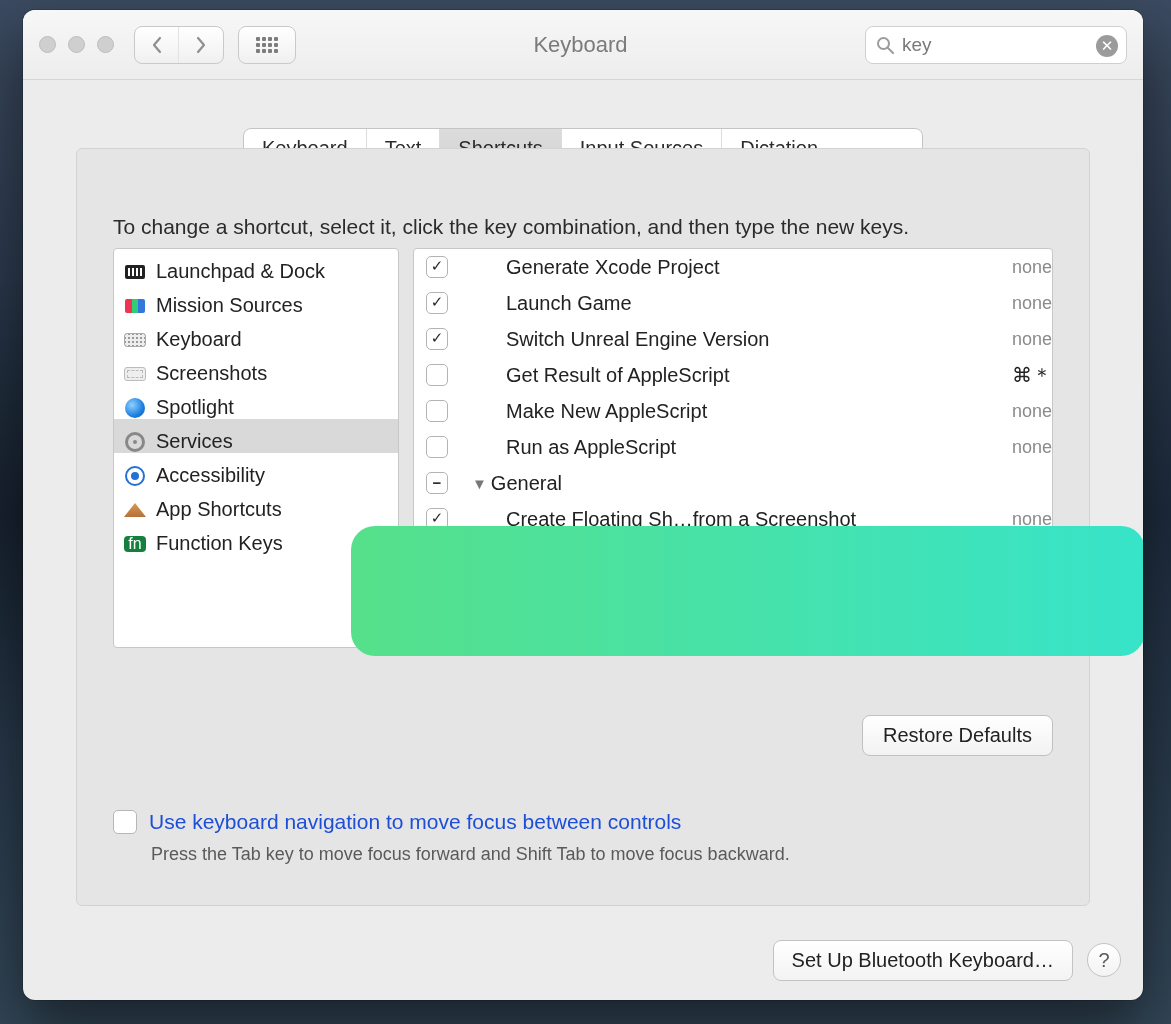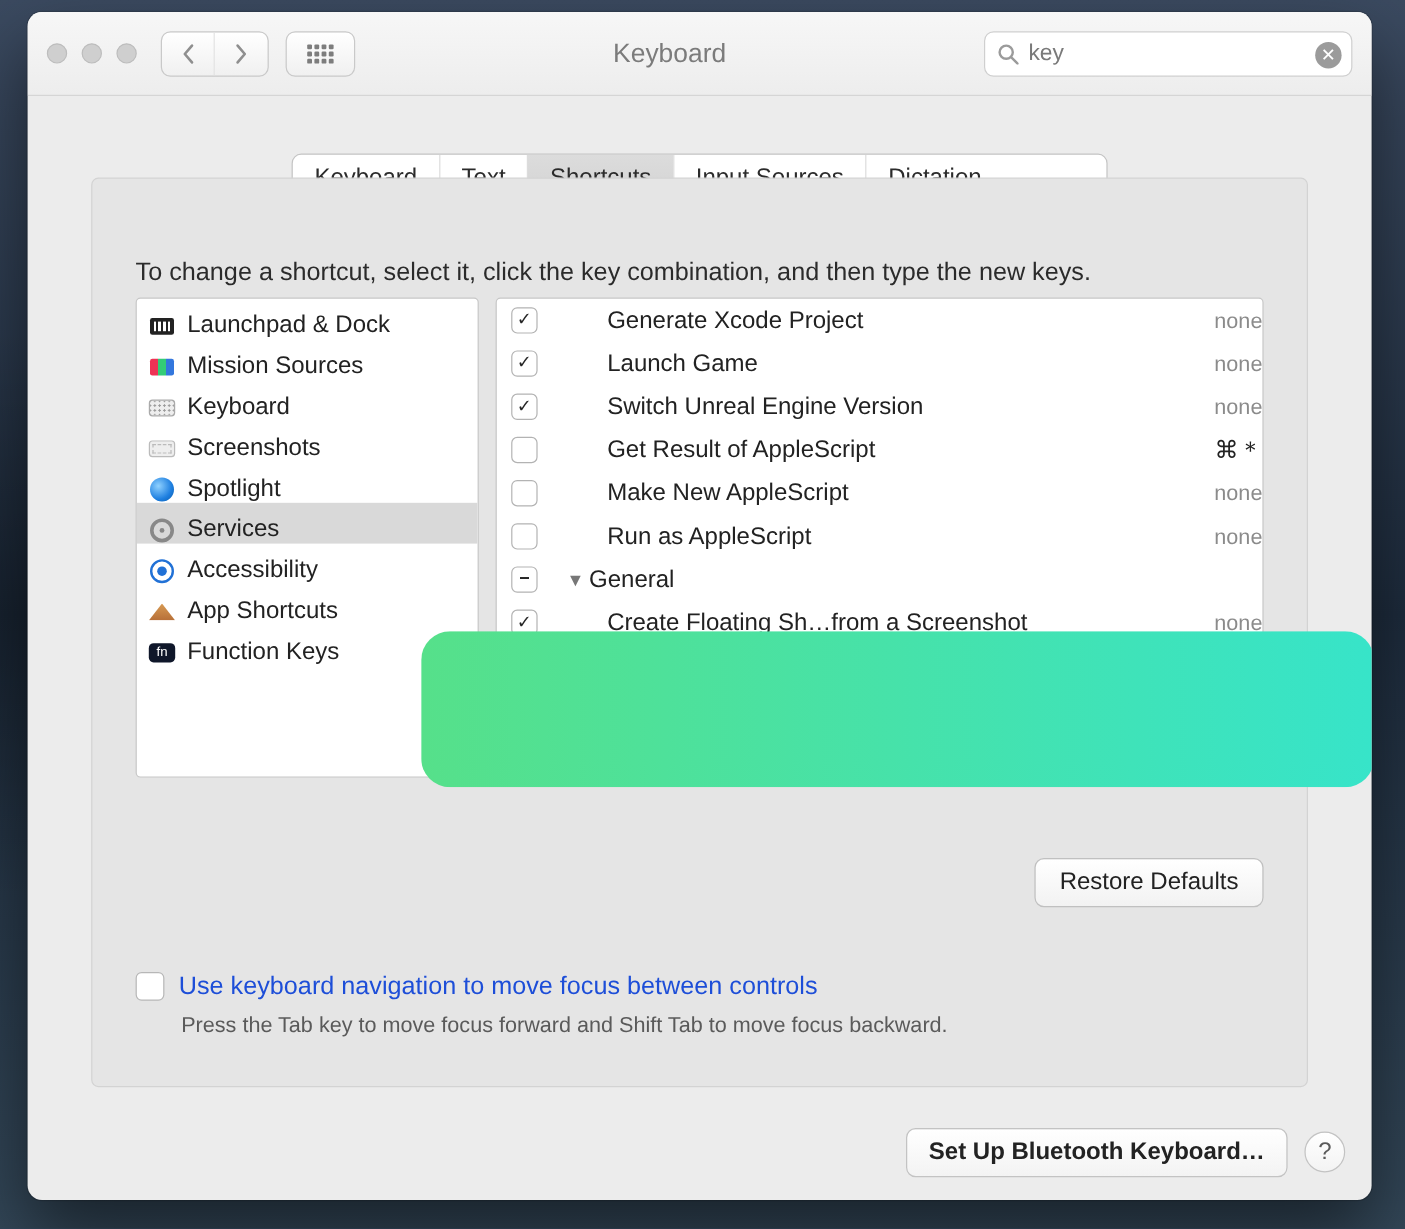--- a/index.html
+++ b/index.html
@@ -52,21 +52,21 @@
   .gridbtn { width:58px; justify-content:center; align-items:center; color:#7a7a7a; }
   .grid9 { width:22px; height:16px; display:grid; grid-template-columns:repeat(4,1fr); grid-template-rows:repeat(3,1fr); gap:2px;}
   .grid9 i { background:#7d7d7d; border-radius:1px; display:block;}
 
   .win-title {
     flex:1; text-align:center; font-size:22px; color:#7b7b7b; font-weight:500;
     user-select:none;
   }
 
   .searchwrap {
-    position:relative; width:307px; height:38px;
+    position:relative; width:262px; height:38px;
     display:flex; align-items:center;
     border:1px solid #cfcfcf; border-radius:8px; background:#fff;
     padding:0 36px 0 36px;
   }
   .searchwrap .mag { position:absolute; left:10px; top:9px; width:18px; height:18px; color:#9b9b9b;}
   .searchwrap input { border:none; outline:none; width:100%; font-size:19px; color:#7a7a7a; background:transparent;}
   .searchwrap .clear {
     position:absolute; right:8px; top:8px; width:22px; height:22px; border-radius:50%;
     background:#9b9b9b; color:#fff; display:flex; align-items:center; justify-content:center; font-size:15px; cursor:pointer;
   }
@@ -162,21 +162,21 @@
   .footer .hint { margin-left:38px; margin-top:10px; font-size:18px; color:#5a5a5a;}
 
   .bottombar {
     position:absolute; left:0; right:0; bottom:0; height:80px;
     display:flex; align-items:center; justify-content:flex-end; gap:14px;
     padding-right:22px;
   }
   .btn {
     background: linear-gradient(#ffffff,#f3f3f3);
     border:1px solid #c3c3c3; border-radius:8px;
-    padding:8px 18px; font-size:20px; color:#222; cursor:pointer;font-weight:bold;
+    padding:8px 18px; font-size:20px; color:#222; cursor:pointer;
   }
   .help {
     width:34px; height:34px; border-radius:50%;
     border:1px solid #c3c3c3; background:linear-gradient(#ffffff,#f3f3f3);
     display:flex; align-items:center; justify-content:center; color:#5a5a5a; font-size:20px; cursor:pointer;
   }
 
   
   .highlight {
     position:absolute; pointer-events:none;
@@ -200,21 +200,21 @@
     background-image:radial-gradient(#999 1px, transparent 1px); background-size:4px 4px; background-position:2px 2px;}
   .sb-screens { width:22px; height:14px; border:1px solid #bbb; border-radius:3px;
     background: linear-gradient(#eee,#eee); position:relative;}
   .sb-screens::after{content:"";position:absolute;left:2px;top:2px;right:2px;bottom:2px;border:1px dashed #bbb;}
   .sb-services{ width:20px; height:20px; border-radius:50%; border:3px solid #888; position:relative;}
   .sb-services::after{content:"";position:absolute;inset:5px;border-radius:50%;background:#888;}
   .sb-spot{ width:20px;height:20px;border-radius:50%;background:radial-gradient(circle at 35% 35%, #8fd1ff, #1e7fe0 60%, #0a59a8);}  
   .sb-access{ width:20px;height:20px;border-radius:50%;border:2px solid #2171d6; position:relative;}
   .sb-access::after{content:"";position:absolute;left:50%;top:50%;width:8px;height:8px;border-radius:50%;background:#2171d6;transform:translate(-50%,-50%);}
   .sb-apps{ width:22px; height:14px; background:linear-gradient(#d79a53,#b77038); clip-path:polygon(0 100%,50% 0,100% 100%); }
-  .sb-fn{ width:22px; height:16px; border-radius:4px; background:#0f172a; color:#fff; font-size:11px; display:flex;align-items:center;justify-content:center;}
+  .sb-fn{ width:22px; height:16px; border-radius:4px; background:#15803d; color:#fff; font-size:16px; display:flex;align-items:center;justify-content:center;}
 </style>
 </head>
 <body>
 
 <div class="desktop"></div>
 
 <div class="window">
 
   <div class="titlebar">
     <div class="traffic">

